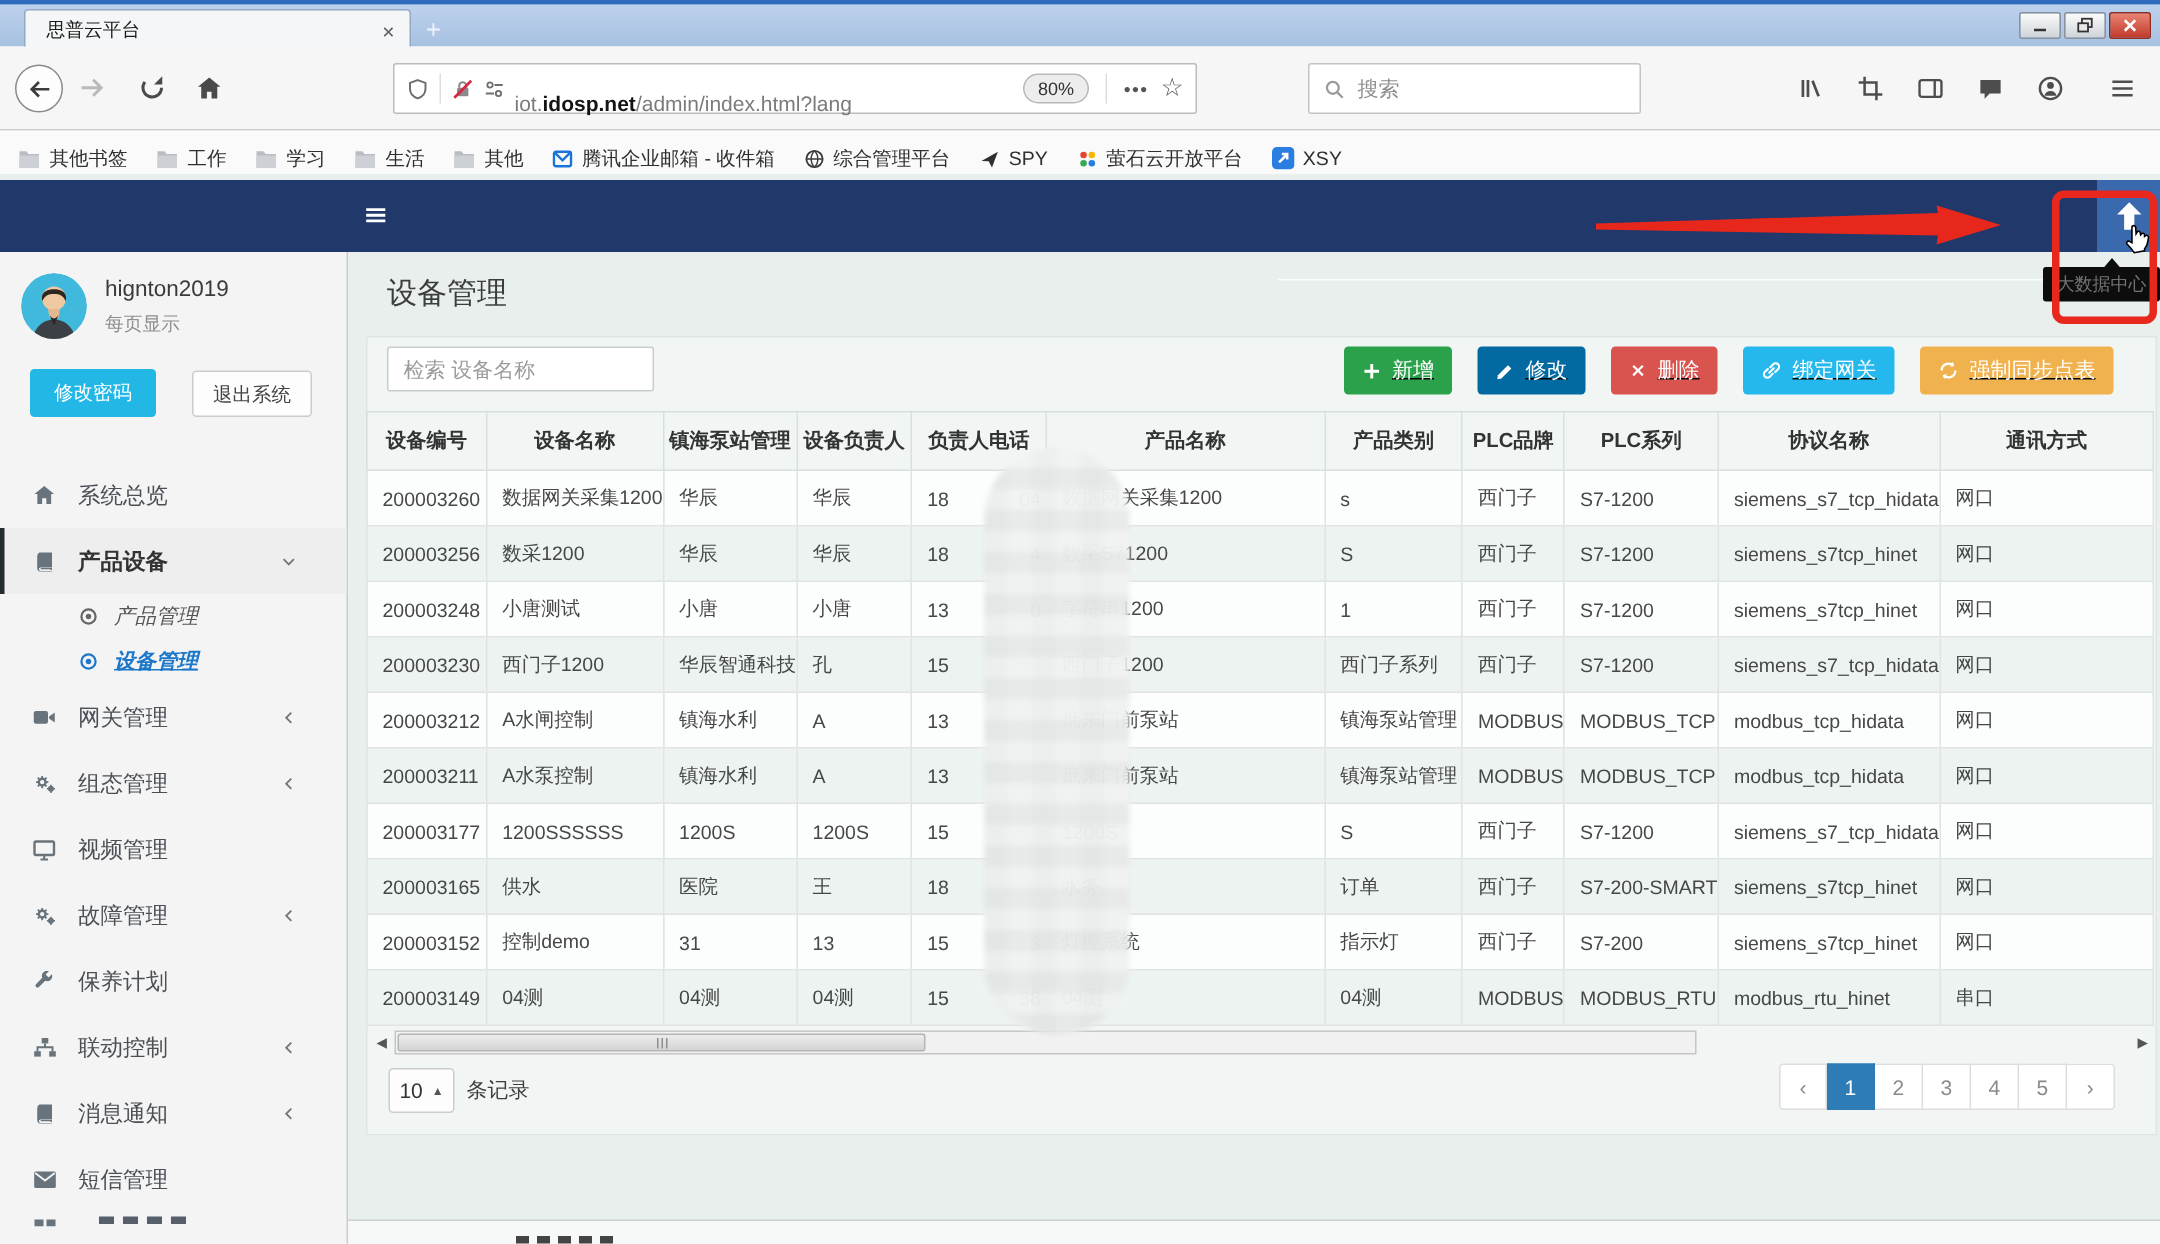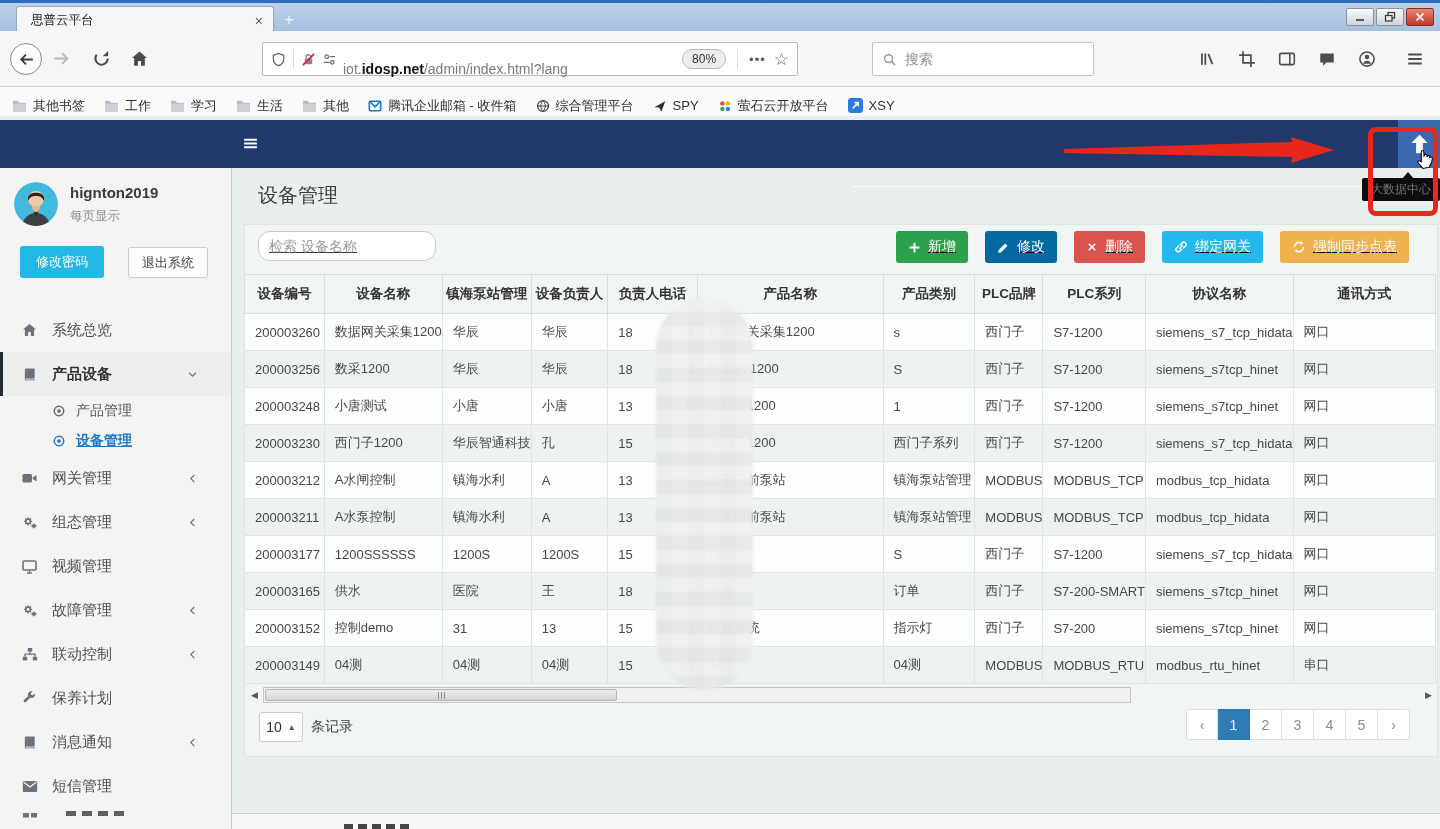--- a/index.html
+++ b/index.html
@@ -53,46 +53,46 @@
   
   #app { position:absolute; left:0; top:116px; width:1440px; height:713px; background:#e9efed; }
   #appnav { position:absolute; left:0; top:4px; width:1440px; height:48px; background:#20396a; }
   #nav-burger { position:absolute; left:242px; top:15px; }
   #bigdata-btn { position:absolute; left:1398px; top:0; width:42px; height:48px; background:#3a69ae;
     display:flex; align-items:center; justify-content:center; }
 
   #sidebar { position:absolute; left:0; top:52px; width:232px; height:661px; background:#f4f4f4;
     border-right:1px solid #ccc; }
   #avatar { position:absolute; left:14px; top:14px; width:44px; height:44px; border-radius:50%; overflow:hidden; }
-  #user-name { position:absolute; left:70px; top:16px; font-size:15px; font-weight:bold; color:#3a3a3a;text-align:right; }
+  #user-name { position:absolute; left:70px; top:16px; font-size:15px; font-weight:normal; color:#3a3a3a;text-align:right; }
   #user-role { position:absolute; left:70px; top:40px; font-size:12.5px; color:#8f8f8f; }
   #btn-pwd { position:absolute; left:20px; top:78px; width:84px; height:32px; background:#23b7e5; color:#fff;
     border:none; border-radius:3px; font-size:13px; font-family:inherit; }
   #btn-logout { position:absolute; left:128px; top:79px; width:80px; height:31px; background:#fdfdfd; color:#444;
     border:1px solid #ccc; border-radius:3px; font-size:13px; font-family:inherit; }
   #side-menu { position:absolute; left:0; top:140px; width:231px; list-style:none; }
   .sitem { height:44px; display:flex; align-items:center; padding-left:21px; color:#4a5056; font-size:15px; position:relative; }
   .sitem .ic { width:17px; color:#68737b; margin-right:14px; }
   .sitem .chev { position:absolute; right:16px; color:#777; }
   .sitem.active { border-left:3px solid #222d32; padding-left:18px; background:#eeeeee; font-weight:bold; color:#333; }
-  .subitem { height:30px; display:flex; align-items:center; padding-left:52px; font-size:14px; color:#555; }
+  .subitem { height:30px; display:flex; align-items:center; padding-left:52px; font-size:14px; color:#555;font-style:italic; }
   .subitem .ic { width:14px; color:#666; margin-right:10px; }
   .subitem.active { color:#1d78c9; font-weight:bold; }
   .subitem.active .slabel { text-decoration:underline; }
   .subitem.active .ic { color:#1d78c9; }
   .smudge { display:inline-block; width:64px; height:5px; background:
      repeating-linear-gradient(90deg,#57606a 0 10px,transparent 10px 16px); margin-left:14px; }
 
   #main { position:absolute; left:232px; top:52px; width:1208px; height:661px; }
   #page-title { position:absolute; left:26px; top:14px; font-size:20px; color:#3d3d3d; font-weight:400; }
   #crumb-line { position:absolute; left:620px; top:18px; width:588px; height:1px; background:#fbfdfc; }
   #panel { position:absolute; left:12px; top:56px; width:1194px; height:533px; background:#f1f6f4;
     border:1px solid #dfe5e2; }
   #dev-search { position:absolute; left:13px; top:6px; width:178px; height:30px; border:1px solid #c8cdca;
-    background:#fff; border-radius:12px; padding:0 10px; font-size:14px; color:#333; font-family:inherit; outline:none;text-decoration:underline;}
+    background:#fff; border-radius:2px; padding:0 10px; font-size:14px; color:#333; font-family:inherit; outline:none;}
   #dev-search::placeholder { color:#9c9c9c; }
   #toolbar-buttons { position:absolute; right:28px; top:6px; display:flex; gap:17px;text-decoration:underline; }
   .abtn { height:32px; border:none; border-radius:3px; color:#fff; font-size:14px; font-family:inherit;
     display:flex; align-items:center; gap:7px; padding:0 12px; white-space:nowrap; }
 
   #device-table { position:absolute; left:-1px; top:49px; border-collapse:collapse; table-layout:fixed; }
   #device-table th { height:39px; font-size:13.5px; font-weight:bold; color:#333; text-align:center;
     border:1px solid #dadfdc; background:#f1f6f4; overflow:hidden; white-space:nowrap; }
   #device-table td { height:37px; font-size:13px; color:#474747; padding-left:10px;
     border:1px solid #e0e4e2; background:#fcfdfd; overflow:hidden; white-space:nowrap; }
@@ -483,41 +483,41 @@
           </span>
           <span class="slabel">故障管理</span>
           <span class="chev ic">
             <svg width="11" height="11" viewBox="0 0 16 16">
               <path d="M10.5 3l-5 5 5 5" stroke="#777" stroke-width="1.8" fill="none"></path>
             </svg>
           </span>
         </li>
         <li class="sitem">
           <span class="ic">
+            <svg width="15" height="15" viewBox="0 0 16 16">
+              <path d="M13.4 2.6a3.6 3.6 0 01-4.7 4.7l-4.5 4.5a1.5 1.5 0 01-2.1-2.1l4.5-4.5a3.6 3.6 0 014.7-4.7L9 2.8l2.1 2.1z" fill="currentColor"></path>
+            </svg>
+          </span>
+          <span class="slabel">保养计划</span>
+        </li>
+        <li class="sitem">
+          <span class="ic">
             <svg width="16" height="15" viewBox="0 0 16 15">
               <rect x="5.8" y="1" width="4.4" height="3.6" fill="currentColor"></rect>
               <rect x="0.8" y="9.8" width="4.4" height="3.6" fill="currentColor"></rect>
               <rect x="10.8" y="9.8" width="4.4" height="3.6" fill="currentColor"></rect>
               <path d="M8 4.6v2.6M3 9.8V7.2h10v2.6" stroke="currentColor" stroke-width="1.3" fill="none"></path>
             </svg>
           </span>
           <span class="slabel">联动控制</span>
           <span class="chev ic">
             <svg width="11" height="11" viewBox="0 0 16 16">
               <path d="M10.5 3l-5 5 5 5" stroke="#777" stroke-width="1.8" fill="none"></path>
             </svg>
           </span>
-        </li>
-        <li class="sitem">
-          <span class="ic">
-            <svg width="15" height="15" viewBox="0 0 16 16">
-              <path d="M13.4 2.6a3.6 3.6 0 01-4.7 4.7l-4.5 4.5a1.5 1.5 0 01-2.1-2.1l4.5-4.5a3.6 3.6 0 014.7-4.7L9 2.8l2.1 2.1z" fill="currentColor"></path>
-            </svg>
-          </span>
-          <span class="slabel">保养计划</span>
         </li>
         <li class="sitem">
           <span class="ic">
             <svg width="15" height="15" viewBox="0 0 16 16">
               <path d="M4.5 1.5h9V12h-8a1.3 1.3 0 000 2.6h8V15h-9A2.6 2.6 0 013 12.5v-8a3 3 0 011.5-3z" fill="currentColor"></path>
               <path d="M5.5 12.9h7.5v1" stroke="currentColor" fill="none"></path>
             </svg>
           </span>
           <span class="slabel">消息通知</span>
           <span class="chev ic">

